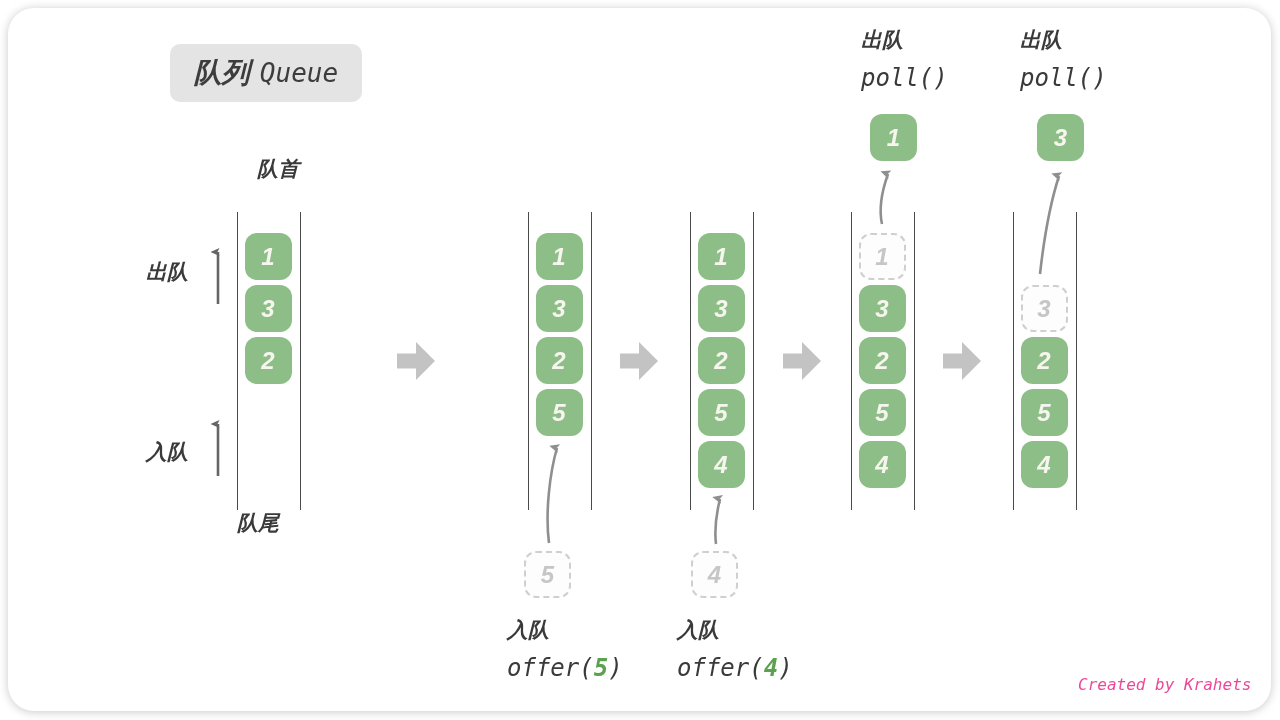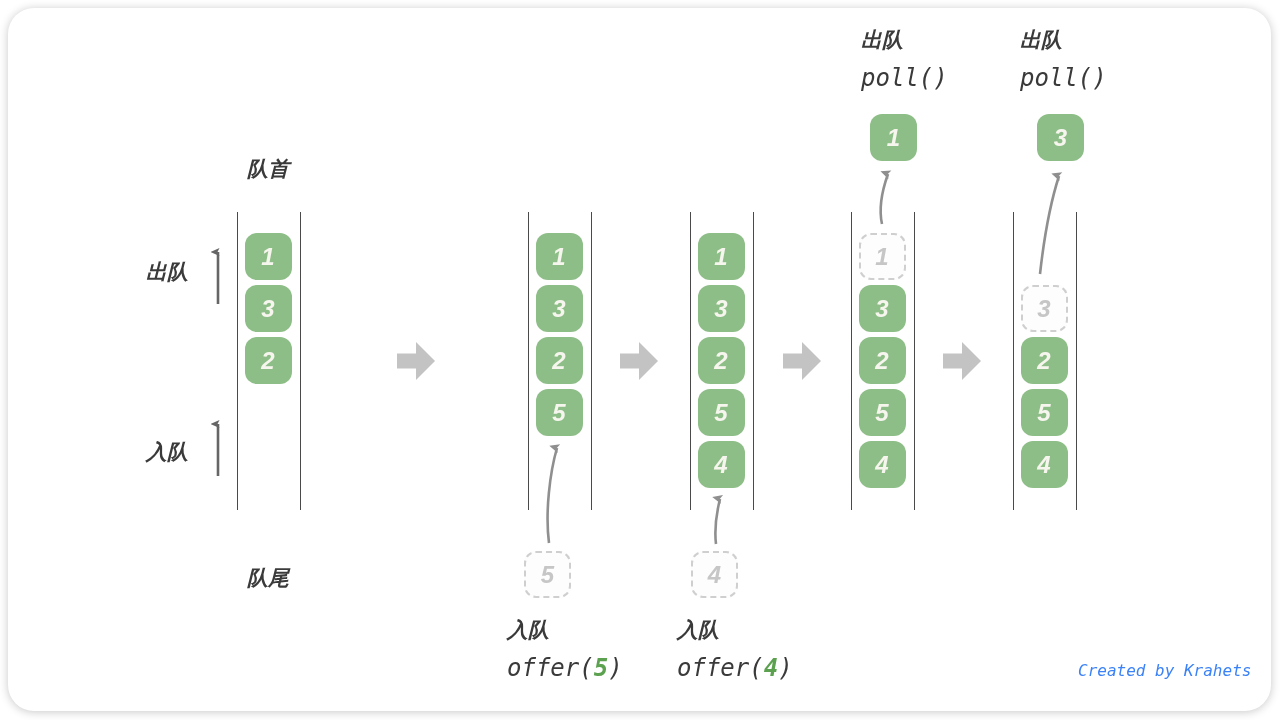--- a/index.html
+++ b/index.html
@@ -20,32 +20,36 @@
   
   .box{width:47px;height:47px;border-radius:12px;display:flex;align-items:center;justify-content:center;
        font-size:24px;font-weight:bold;box-sizing:border-box;}
   .filled{background:#8ebe87;color:#f6f6ee;}
   .ghost{background:#fdfdfd;border:2.5px dashed #cfcfcf;color:#c6c6c6;}
   
   .mono{font-family:"DejaVu Sans Mono",monospace;font-size:24px;color:#3a3a3a;white-space:nowrap;}
   .mono .arg{color:#5ca14f;font-weight:bold;}
   .oplabel{font-size:21px;font-weight:bold;color:#3a3a3a;}
   .opblock{display:flex;flex-direction:column;gap:10px;}
-  #watermark{left:1078px;top:661px;font-family:"DejaVu Sans Mono",monospace;font-size:16px;color:#3b82f6;}
+  #watermark{left:1078px;top:675px;font-family:"DejaVu Sans Mono",monospace;font-size:16px;color:#ec4899;}
   svg{position:absolute;left:0;top:0;pointer-events:none;}
 </style>
 </head>
 <body>
 
 <div id="stage">
   <div id="card"></div>
 
+  <div class="abs" id="title-badge">
+    <span id="title-zh">队列</span>
+    <span id="title-en">Queue</span>
+  </div>
 
-  <div class="abs cjk" style="left:237px;top:155px;width:62px;text-align:center;">队首</div>
-  <div class="abs cjk" style="left:237px;top:564px;width:62px;text-align:center;">队尾</div>
+  <div class="abs cjk" style="left:237px;top:155px;width:62px;text-align:right;">队首</div>
+  <div class="abs cjk" style="left:237px;top:509px;width:62px;text-align:left;">队尾</div>
   <div class="abs cjk" style="left:146px;top:258px;width:52px;text-align:left;">出队</div>
   <div class="abs cjk" style="left:146px;top:438px;width:52px;text-align:left;">入队</div>
 
   <div id="dyn">
       <div class="abs col" style="left: 237px; top: 212px; width: 62px; height: 298px;"></div>
       <div class="abs box filled" style="left: 244.5px; top: 233px;">1</div>
       <div class="abs box filled" style="left: 244.5px; top: 285px;">3</div>
       <div class="abs box filled" style="left: 244.5px; top: 337px;">2</div>
       <div class="abs col" style="left: 528px; top: 212px; width: 62px; height: 298px;"></div>
       <div class="abs box filled" style="left: 535.5px; top: 233px;">1</div>

